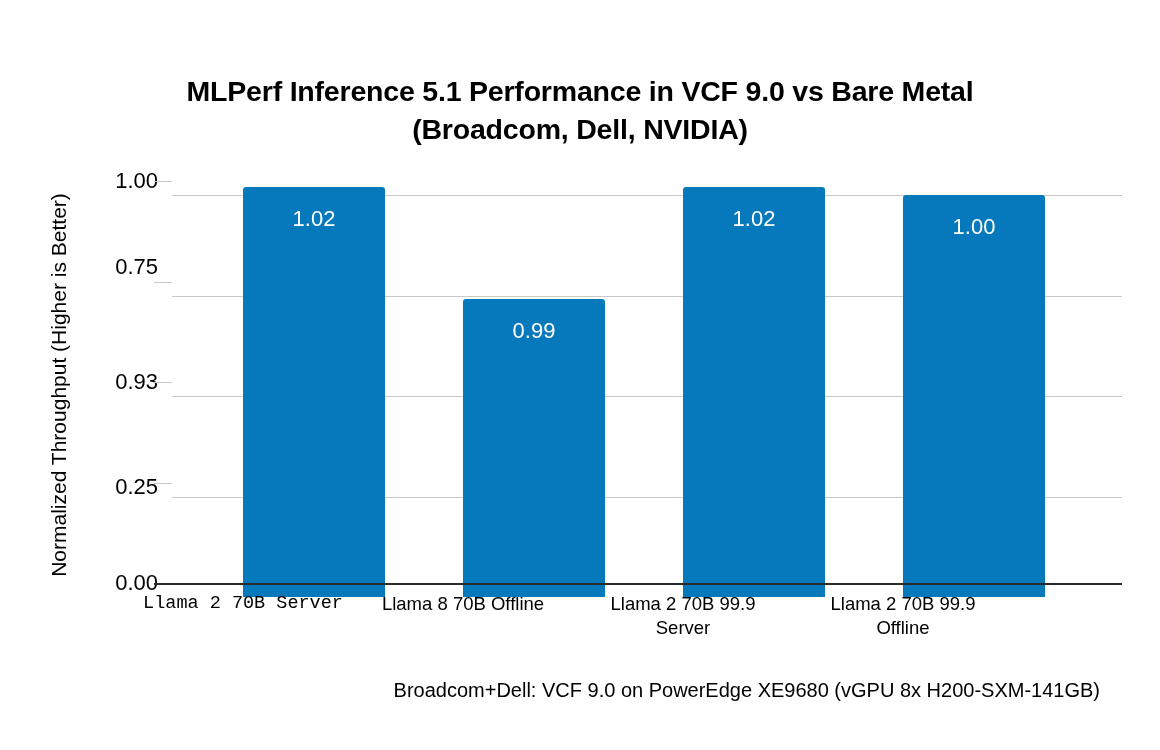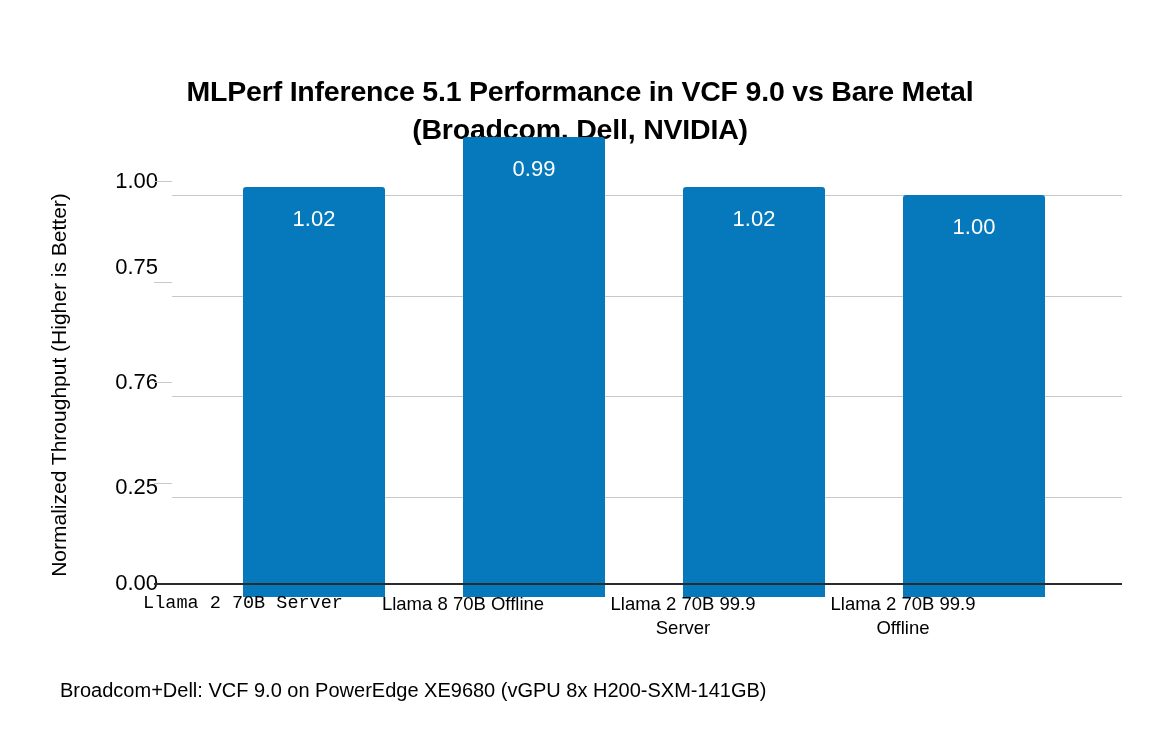--- a/index.html
+++ b/index.html
@@ -128,58 +128,58 @@
     color: #000000;
     white-space: pre-line;
   }
 
   
   #footer-caption {
     position: absolute;
     left: 60px;
     top: 679px;
     width: 1040px;
-    text-align: left;
+    text-align: right;
     font-size: 20px;
     color: #000000;
   }
 </style>
 </head>
 <body>
 
 <div id="figure">
 
   <div id="chart-title">MLPerf Inference 5.1 Performance in VCF 9.0 vs Bare Metal
 (Broadcom, Dell, NVIDIA)</div>
 
   <div id="y-axis-title">Normalized Throughput (Higher is Better)</div>
 
   <div class="ytick-label" style="top:170px;">1.00</div>
   <div class="ytick-label" style="top:256px;">0.75</div>
-  <div class="ytick-label" style="top:371px;">0.76</div>
+  <div class="ytick-label" style="top:371px;">0.93</div>
   <div class="ytick-label" style="top:476px;">0.25</div>
   <div class="ytick-label" style="top:572px;text-align:right;">0.00</div>
 
   <div class="tick-stub" style="top:181px;"></div>
   <div class="tick-stub" style="top:281.5px;"></div>
   <div class="tick-stub" style="top:382px;"></div>
   <div class="tick-stub" style="top:482.5px;"></div>
   <div class="tick-stub baseline-stub" style="top:582.5px;"></div>
 
   <div id="plot-area">
     <div class="gridline" style="top:0px;"></div>
     <div class="gridline" style="top:100.5px;"></div>
     <div class="gridline" style="top:201px;"></div>
     <div class="gridline" style="top:301.5px;"></div>
 
     <div class="bar" style="left:71px; width:142px; height:410px;">
       <div class="bar-value">1.02</div>
     </div>
 
-    <div class="bar" style="left:291px; width:142px; height:460px;">
+    <div class="bar" style="left:291px; width:142px; height:298px;">
       <div class="bar-value">0.99</div>
     </div>
 
     <div class="bar" style="left:511px; width:142px; height:410px;">
       <div class="bar-value">1.02</div>
     </div>
 
     <div class="bar" style="left:731px; width:142px; height:402px;">
       <div class="bar-value">1.00</div>
     </div>

